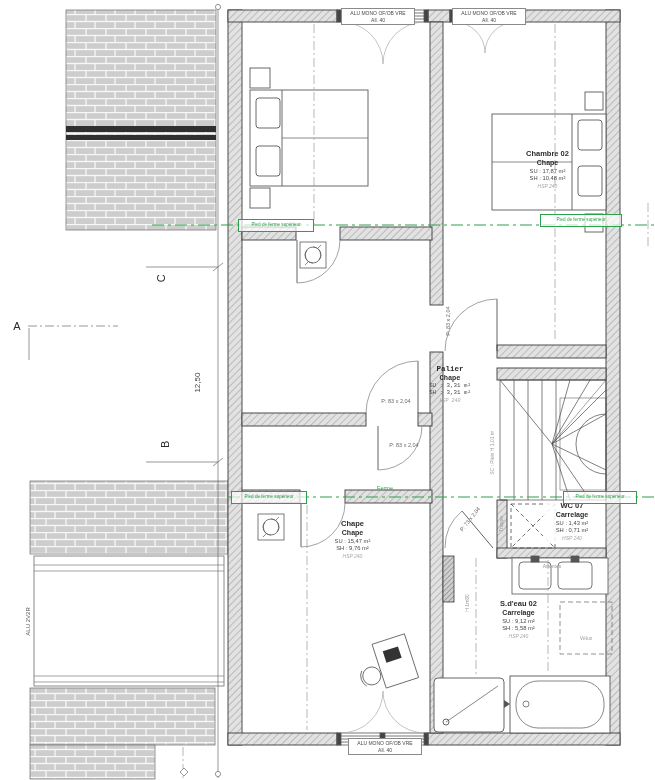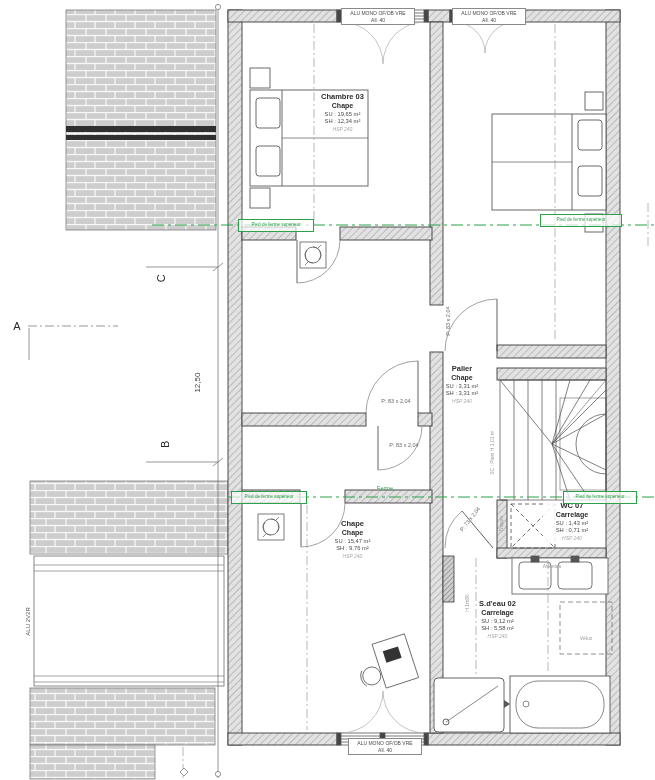--- a/index.html
+++ b/index.html
@@ -260,49 +260,49 @@
 <div class="lbl winbox" style="left:452px;top:8px;width:68px;">
   <div>ALU MONO OF/OB VRE</div>
   <div>All. 40</div>
 </div>
 <div class="lbl winbox" style="left:348px;top:738px;width:68px;">
   <div>ALU MONO OF/OB VRE</div>
   <div>All. 40</div>
 </div>
 <div class="lbl tiny rot" style="left:0px;top:618px;width:56px;font-size:6px;color:#555;">ALU 2V2R</div>
 
-<div class="lbl room" style="left:295px;top:93px;width:95px;">
-  <div class="nm">Chambre 03</div>
+<div class="lbl room" style="left:500px;top:150px;width:95px;">
+  <div class="nm">Chambre 02</div>
   <div class="fin">Chape</div>
-  <div class="ar">SU : 19,65 m²</div>
-  <div class="ar">SH : 12,34 m²</div>
-  <div class="hsp">HSP 240</div>
-</div>
-<div class="lbl room" style="left:432px;top:365px;width:60px;">
+  <div class="ar">SU : 17,87 m²</div>
+  <div class="ar">SH : 10,48 m²</div>
+  <div class="hsp">HSP 240</div>
+</div>
+<div class="lbl room" style="left:420px;top:365px;width:60px;font-family:Liberation Mono, monospace;">
   <div class="nm">Palier</div>
   <div class="fin">Chape</div>
   <div class="ar">SU : 3,31 m²</div>
   <div class="ar">SH : 3,31 m²</div>
   <div class="hsp">HSP 240</div>
 </div>
 <div class="lbl room" style="left:310px;top:520px;width:85px;">
   <div class="nm">Chape</div>
   <div class="fin">Chape</div>
   <div class="ar">SU : 15,47 m²</div>
   <div class="ar">SH : 9,76 m²</div>
   <div class="hsp">HSP 240</div>
 </div>
 <div class="lbl room" style="left:543px;top:502px;width:58px;background:rgba(255,255,255,.85);">
   <div class="nm">WC 07</div>
   <div class="fin">Carrelage</div>
   <div class="ar">SU : 1,43 m²</div>
   <div class="ar">SH : 0,71 m²</div>
   <div class="hsp">HSP 240</div>
 </div>
-<div class="lbl room" style="left:455px;top:600px;width:85px;">
+<div class="lbl room" style="left:476px;top:600px;width:85px;">
   <div class="nm">S.d'eau 02</div>
   <div class="fin">Carrelage</div>
   <div class="ar">SU : 9,12 m²</div>
   <div class="ar">SH : 5,58 m²</div>
   <div class="hsp">HSP 240</div>
 </div>
 
 <div class="lbl doorlbl" style="left:368px;top:398px;width:56px;">P: 83 x 2,04</div>
 <div class="lbl doorlbl" style="left:376px;top:442px;width:56px;">P: 83 x 2,04</div>
 <div class="lbl doorlbl rot" style="left:420px;top:318px;width:56px;">P: 83 x 2,04</div>

